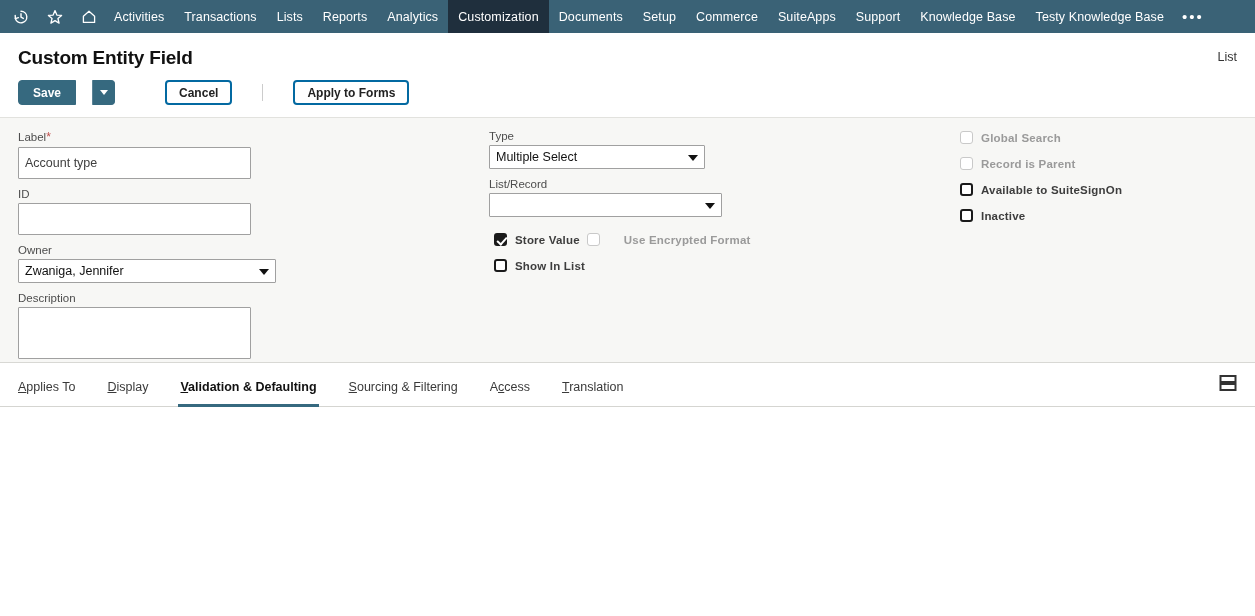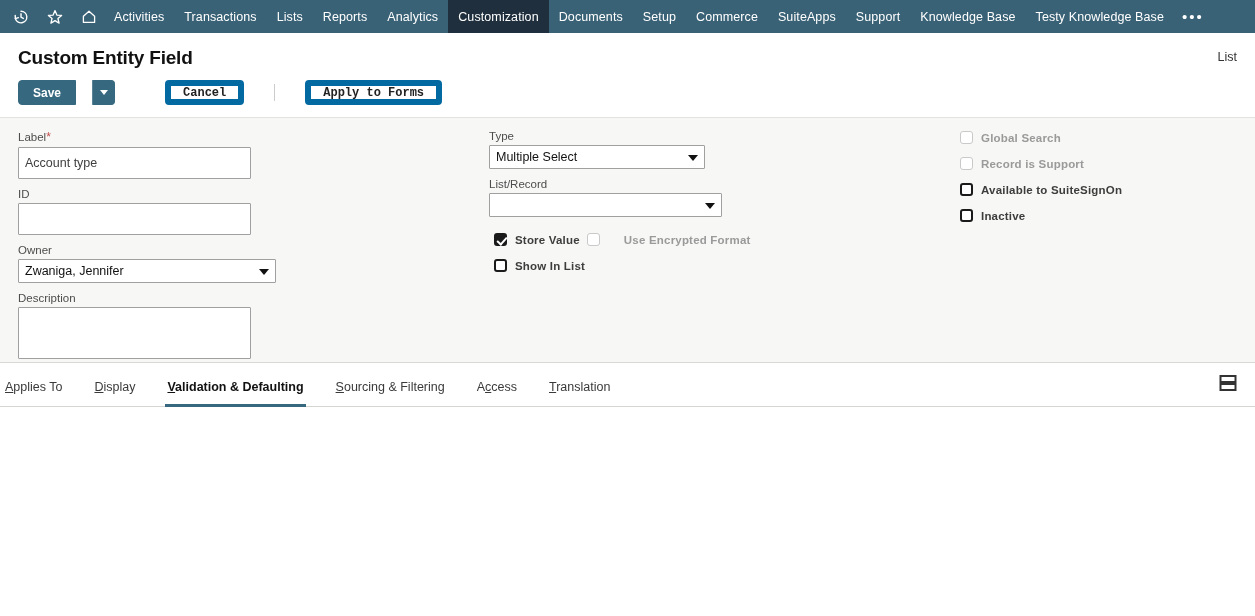--- a/index.html
+++ b/index.html
@@ -50,21 +50,21 @@
     border-radius:4px 0 0 4px; padding:0 14px;
   }
   .btn-primary-arrow{
     background:#36697f; color:#ffffff; border:1px solid #36697f;
     border-left:1px solid #5b8396;
     border-radius:0 4px 4px 0; width:23px; padding:0;
     display:inline-flex; align-items:center; justify-content:center; cursor:pointer;
     height:25px;
   }
   .btn-secondary{
-    background:#ffffff; color:#222222; border:6px solid #0369a1;font-family:Liberation Mono, monospace;
+    background:#ffffff; color:#222222; border:2px solid #0369a1;
   }
   .btn-gap{ width:18px; }
   .btn-sep{ width:1px; height:17px; background:#cccccc; margin:0 14px; }
 
   
   #formarea{
     background:#f7f7f5; border-top:1px solid #e2e2de; border-bottom:1px solid #d8d8d4;
     height:246px; position:relative;
   }
   .col{ position:absolute; top:0; }
@@ -105,21 +105,21 @@
     content:""; position:absolute; left:3px; top:0px; width:4px; height:8px;
     border:solid #fff; border-width:0 2px 2px 0; transform:rotate(42deg);
   }
   .cb.checked{ background:#1a1a1a; border-color:#1a1a1a; }
   .cblabel{ font-size:11.5px; font-weight:bold; color:#3d3d3d; margin-left:8px; white-space:nowrap; letter-spacing:.2px; }
   .cblabel.disabled{ color:#9a9a9a; }
 
   
   #tabbar{
     height:44px; background:#ffffff; border-bottom:1px solid #d5d5d1;
-    display:flex; align-items:flex-end; position:relative; padding-left:5px;
+    display:flex; align-items:flex-end; position:relative; padding-left:18px;
   }
   .tab{
     font-size:12.5px; color:#3a3a3a; padding:0 0 12px 0; margin-right:32px;
     cursor:pointer; white-space:nowrap; position:relative;
   }
   .tab u{ text-decoration:underline; }
   .tab.sel{ font-weight:bold; color:#111111; }
   .tab.sel::after{
     content:""; position:absolute; left:-2px; right:-2px; bottom:-1px; height:3px;
     background:#36697f;
@@ -245,21 +245,21 @@
       </div>
   </div>
 
   <div class="col" id="rightcb" style="left:960px; top:13px;">
       <div class="cbrow" style="margin-bottom: 13px;">
         <span class="cb disabled"></span>
         <span class="cblabel disabled">Global Search</span>
       </div>
       <div class="cbrow" style="margin-bottom: 13px;">
         <span class="cb disabled"></span>
-        <span class="cblabel disabled">Record is Support</span>
+        <span class="cblabel disabled">Record is Parent</span>
       </div>
       <div class="cbrow" style="margin-bottom: 13px;">
         <span class="cb"></span>
         <span class="cblabel">Available to SuiteSignOn</span>
       </div>
       <div class="cbrow" style="margin-bottom: 13px;">
         <span class="cb"></span>
         <span class="cblabel">Inactive</span>
       </div>
     </div>

